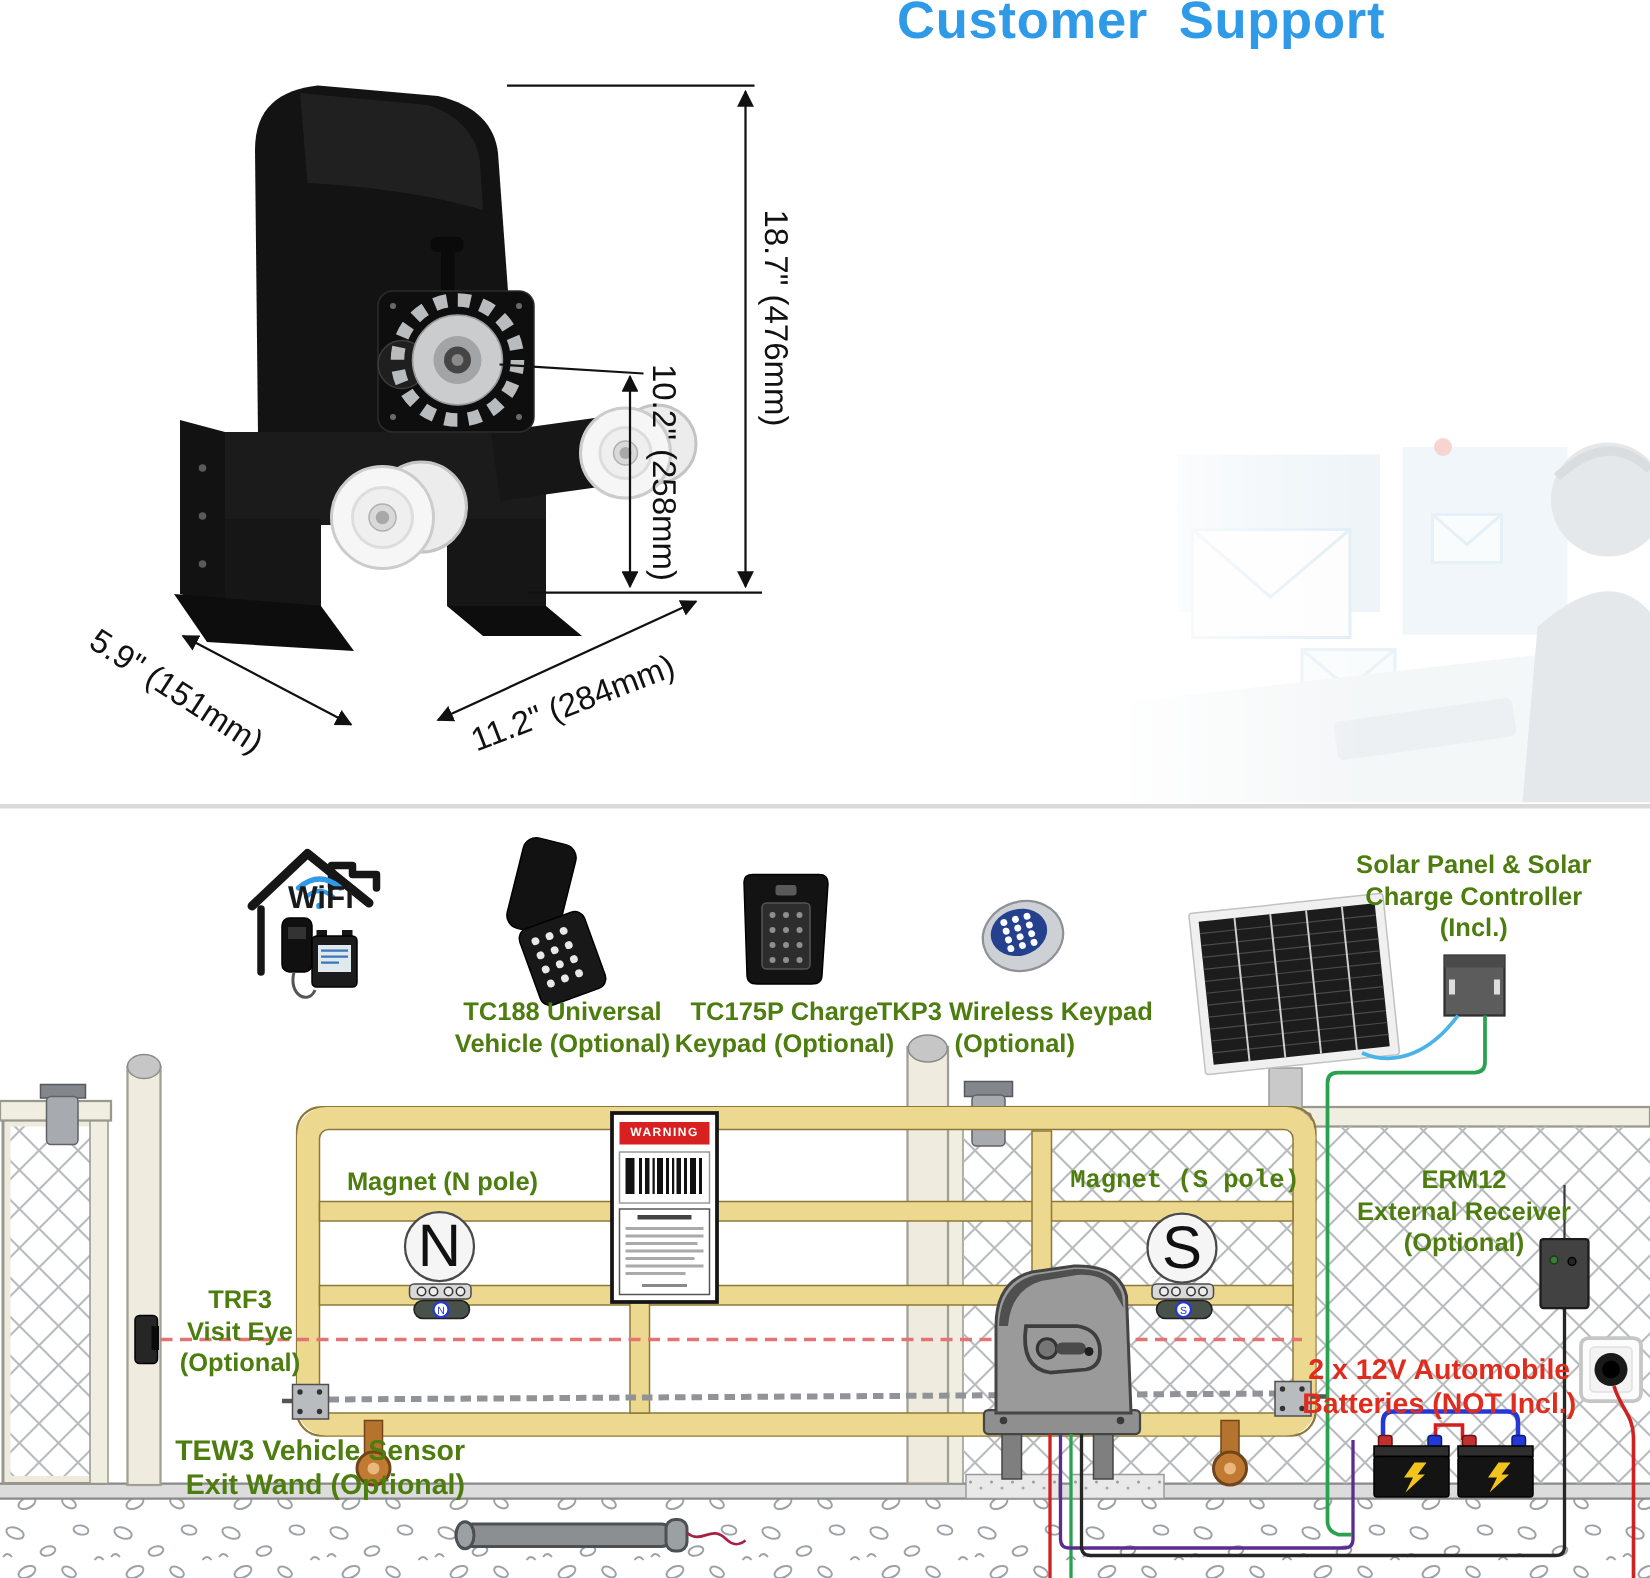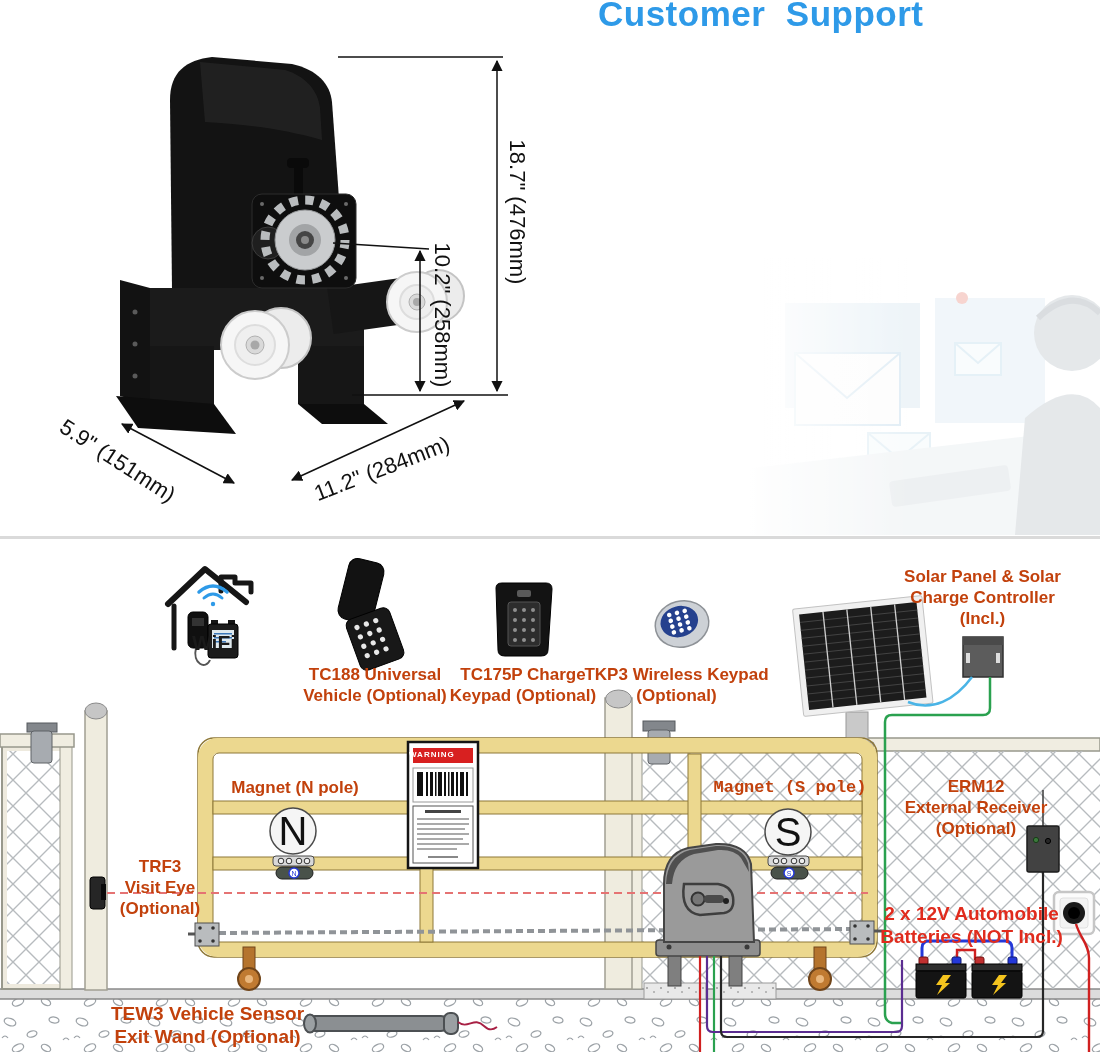--- a/index.html
+++ b/index.html
@@ -2,32 +2,32 @@
 <html><head>
 <meta charset="utf-8">
 <style>
   html,body{margin:0;padding:0;background:#fff;}
   .canvas{position:relative;width:1100px;height:1052px;background:#fff;overflow:hidden;
           font-family:"Liberation Sans", sans-serif;color:#1a1a1a;}
   .layer-svg{position:absolute;left:0;top:0;z-index:1;}
   .collage{position:absolute;left:750px;top:258px;width:350px;height:277px;z-index:0;opacity:.6;}
   .divider{position:absolute;left:0;top:536px;width:1100px;height:3px;background:#dadada;z-index:2;}
   .lbl{position:absolute;z-index:3;font-weight:700;font-size:17px;line-height:21px;
-       color:#c2410c;text-align:center;white-space:pre-line;}
+       color:#4d7c0f;text-align:center;white-space:pre-line;}
   .dim{position:absolute;z-index:3;font-size:22px;color:#111;white-space:nowrap;text-align:center;font-weight:400;}
   .support-title{position:absolute;left:598px;top:-6px;z-index:3;font-size:35px;font-weight:700;
        color:#2E9AE8;white-space:pre-wrap;letter-spacing:.5px;}
   .support-body{position:absolute;left:598px;top:86px;width:445px;z-index:3;font-size:27.5px;
        line-height:39px;color:#202020;white-space:pre-line;font-weight:400;}
-  .wifi-word{position:absolute;left:178px;top:587px;width:72px;z-index:3;font-size:21px;font-weight:700;text-align:center;margin-top:44px;}
+  .wifi-word{position:absolute;left:178px;top:587px;width:72px;z-index:3;font-size:21px;font-weight:700;text-align:center;}
   .magnet-letter{position:absolute;z-index:3;width:100px;font-size:40px;font-weight:400;text-align:center;color:#111;}
-  .red{color:#E02B1D;margin-left:12px;}
+  .red{color:#E02B1D;}
   .big{font-size:19px;line-height:23px;}
   .warn-word{position:absolute;left:409px;top:750px;width:68px;z-index:3;font-size:8px;font-weight:700;
-       color:#fff;text-align:left;letter-spacing:1px;}
+       color:#fff;text-align:center;letter-spacing:1px;}
 </style>
 </head>
 <body>
 
 <div class="canvas">
 
   <svg class="collage" viewBox="0 0 350 277">
     <rect x="35" y="45" width="135" height="105" fill="#e3eef5"></rect>
     <rect x="185" y="40" width="110" height="125" fill="#e8f1f7"></rect>
     <circle cx="212" cy="40" r="6" fill="#f2b8b0"></circle>
@@ -482,17 +482,17 @@
   <div class="lbl" style="left:690px;top:777px;width:200px;font-family:Liberation Mono, monospace;">Magnet (S pole)</div>
   <div class="magnet-letter" style="left:738px;top:810px;">S</div>
   <div class="lbl" style="left:100px;top:856px;width:120px;">TRF3
 Visit Eye
 (Optional)</div>
   <div class="lbl" style="left:891px;top:776px;width:170px;">ERM12
 External Receiver
 (Optional)</div>
   <div class="lbl big red" style="left:862px;top:902px;width:195px;">2 x 12V Automobile
 Batteries (NOT Incl.)</div>
-  <div class="lbl big" style="left:105px;top:1002px;width:205px;">TEW3 Vehicle Sensor
+  <div class="lbl big" style="left:105px;top:956px;width:205px;text-align:right;">TEW3 Vehicle Sensor
 Exit Wand (Optional)</div>
   <div class="warn-word">WARNING</div>
 
 </div>
 
 </body></html>

